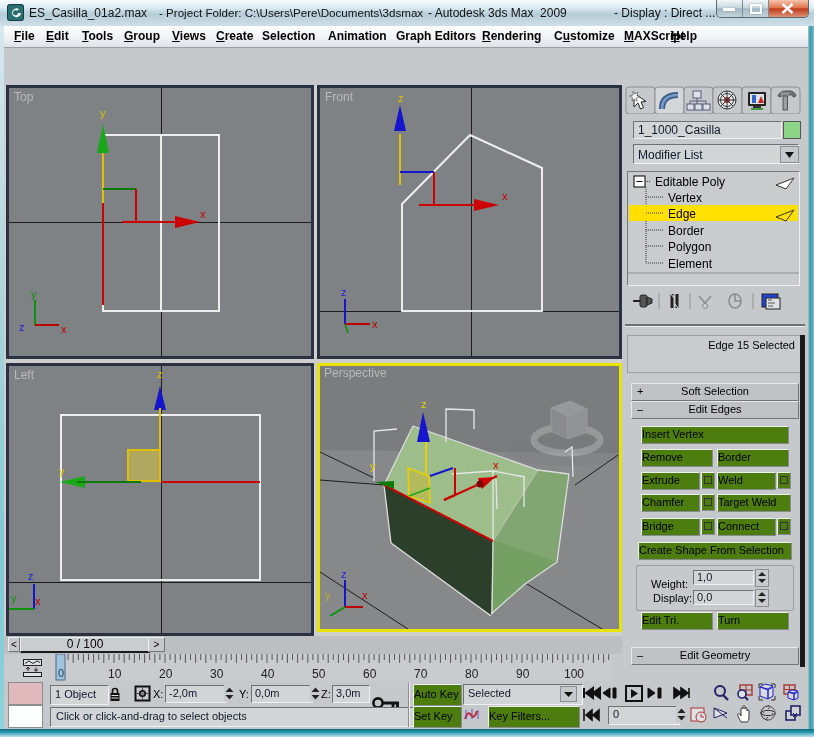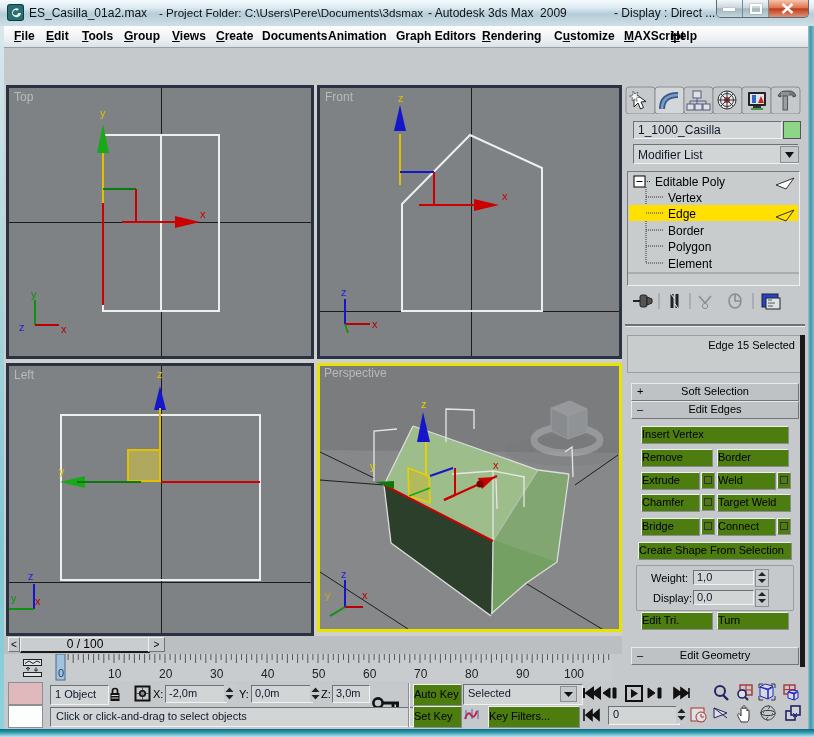--- a/index.html
+++ b/index.html
@@ -71,21 +71,21 @@
   </div>
 </div>
 
 <div class="abs" id="menubar">
   <span class="menuitem" style="left:10px"><u>F</u>ile</span>
   <span class="menuitem" style="left:42px"><u>E</u>dit</span>
   <span class="menuitem" style="left:78px"><u>T</u>ools</span>
   <span class="menuitem" style="left:120px"><u>G</u>roup</span>
   <span class="menuitem" style="left:168px"><u>V</u>iews</span>
   <span class="menuitem" style="left:212px"><u>C</u>reate</span>
-  <span class="menuitem" style="left:258px">Documents</span>
+  <span class="menuitem" style="left:258px">Selection</span>
   <span class="menuitem" style="left:324px">Animation</span>
   <span class="menuitem" style="left:392px">Graph Editors</span>
   <span class="menuitem" style="left:478px"><u>R</u>endering</span>
   <span class="menuitem" style="left:550px">C<u>u</u>stomize</span>
   <span class="menuitem" style="left:620px"><u>M</u>AXScript</span>
   <span class="menuitem" style="left:667px"><u>H</u>elp</span>
 </div>
 
 <div class="abs" id="toolbar">
   <svg class="abs" style="left:0;top:0" width="814" height="37">
@@ -529,21 +529,21 @@
   <div class="btn" style="left:79px;top:433px;width:12px;height:15px">
       <div style="margin:3px auto 0;width:6px;height:6px;border:1px solid #333"></div>
     </div>
   <div class="btn" style="left:95px;top:433px;width:57px;height:15px;padding-top:1px">Connect</div>
   <div class="btn" style="left:155px;top:433px;width:12px;height:15px">
       <div style="margin:3px auto 0;width:6px;height:6px;border:1px solid #333"></div>
     </div>
   <div class="btn" style="left:16px;top:457px;width:152px;height:15px;padding-top:1px">Create Shape From Selection</div>
 
   <div class="abs" style="left:14px;top:480px;width:156px;height:44px;border:1px solid #999da0;border-radius:2px">
-    <span class="abs" style="left:14px;top:6px;font-size:11px">Weight:</span>
+    <span class="abs" style="left:14px;top:12px;font-size:11px">Weight:</span>
     <div class="field" style="left:56px;top:4px;width:56px;height:13px;padding-left:3px">1,0</div>
     <div class="abs" style="left:118px;top:3px;width:12px;height:16px;background:#c8cbcd;border:1px solid #8b8f91">
       <svg width="12" height="16">
           <path d="M2 6 l8 0 l-4 -4 z M2 9 l8 0 l-4 4 z" fill="#222"></path>
         </svg>
     </div>
     <span class="abs" style="left:16px;top:26px;font-size:11px">Display:</span>
     <div class="field" style="left:56px;top:24px;width:56px;height:13px;padding-left:3px">0,0</div>
     <div class="abs" style="left:118px;top:23px;width:12px;height:16px;background:#c8cbcd;border:1px solid #8b8f91">
       <svg width="12" height="16">

